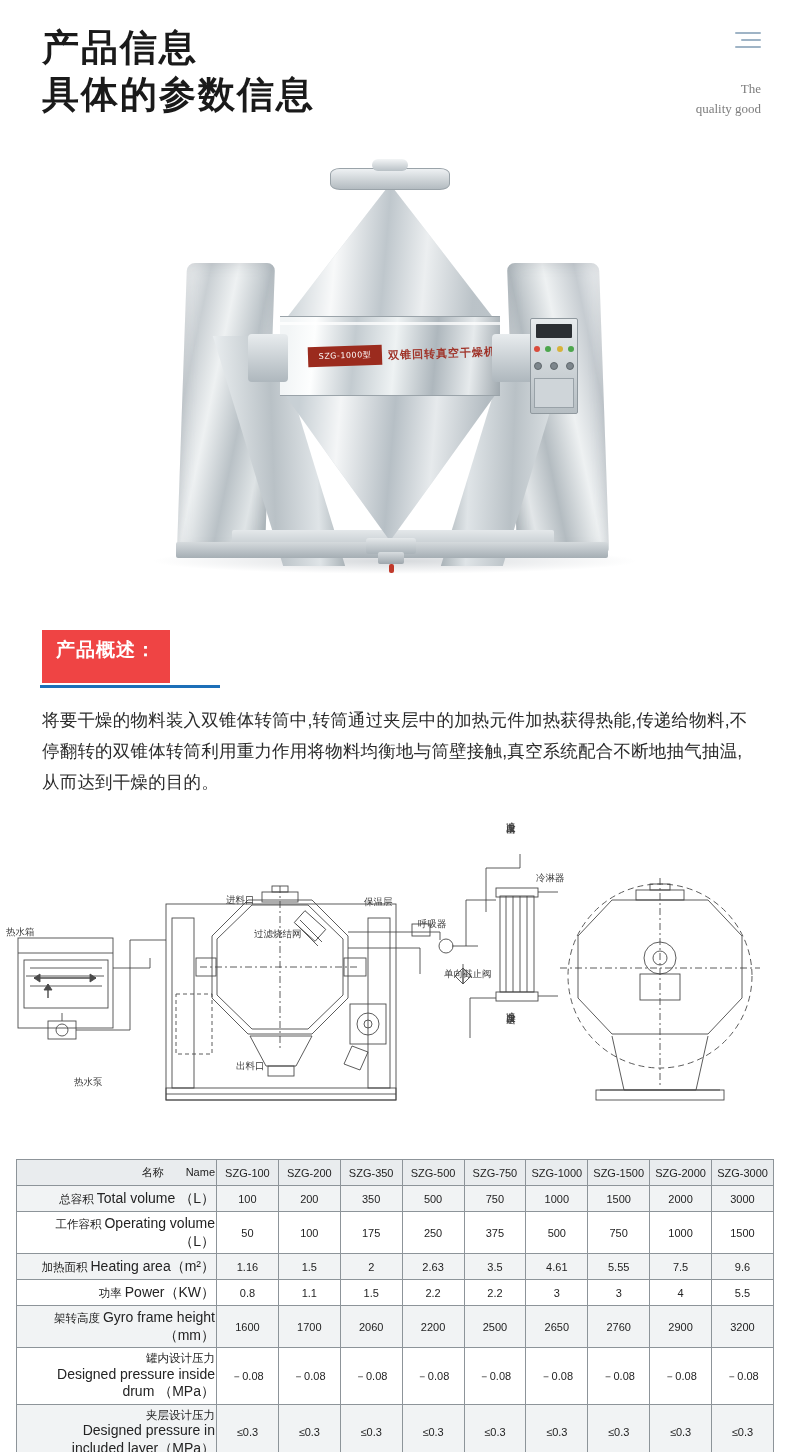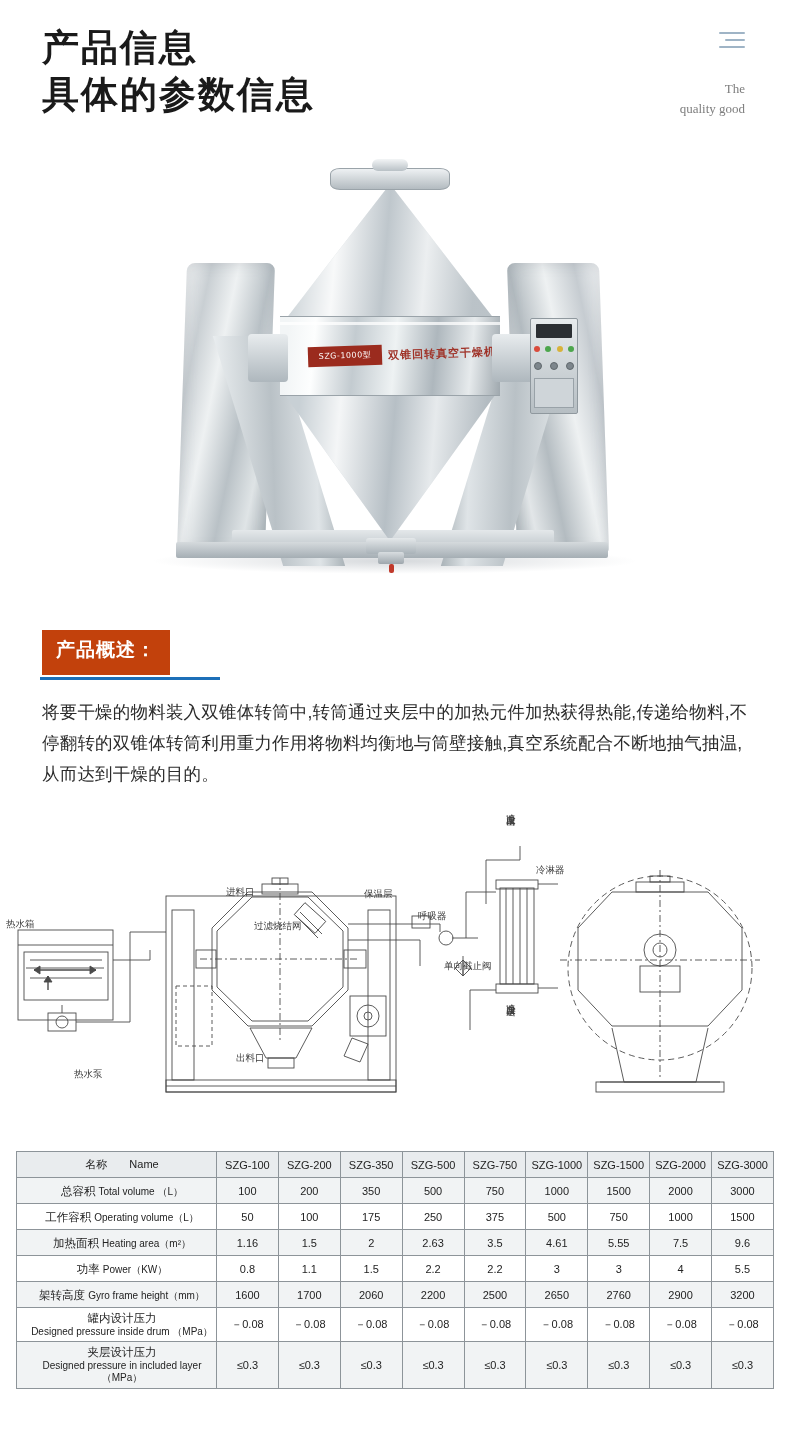--- a/index.html
+++ b/index.html
@@ -32,21 +32,21 @@
   }
   .header-title-2 {
     font-size: 37px;
     font-weight: bold;
     letter-spacing: 2px;
     line-height: 1.28;
     color: #1a1a1a;
   }
   .header-right {
     position: absolute;
-    right: 45px;
+    right: 29px;
     top: 26px;
     text-align: right;
   }
   .hamburger {
     display: inline-block;
     width: 26px;
   }
   .hamburger div {
     height: 2px;
     background: #9fb4c6;
@@ -308,25 +308,25 @@
     border: 1px solid #99a2a8;
   }
 
   
   .section-head {
     margin: 24px 0 0 42px;
     position: relative;
     display: inline-block;
   }
   .section-head-box {
-    background: #c2410c;
+    background: #ef4444;
     color: #ffffff;
     font-size: 19px;
     font-weight: bold;
-    padding: 7px 14px 12px 14px;
+    padding: 7px 14px 20px 14px;
     letter-spacing: 1px;
     display: inline-block;
   }
   .section-head-underline {
     position: absolute;
     left: -2px;
     bottom: -5px;
     width: 180px;
     height: 3px;
     background: #1c6fb8;
@@ -382,27 +382,27 @@
     font-size: 11px;
     text-align: center;
     padding: 3px 1px;
     color: #232323;
     font-weight: normal;
     height: 26px;
   }
   table.spec tr:nth-child(odd) td { background: #ffffff; }
   table.spec tr:nth-child(even) td { background: #f1f3f4; }
   table.spec td.rowhead {
-    text-align: center;
+    text-align: right;
     padding-left: 12px;
     width: 200px;
     line-height: 1.25;
   }
   table.spec td.rowhead .cn { font-size: 11.5px; }
-  table.spec td.rowhead .en { font-size: 10px; }
+  table.spec td.rowhead .en { font-size: 14px; }
   table.spec td.rowhead .two-line .cn { display: block; }
   table.spec td.rowhead .two-line .en { display: block; }
   table.spec tr.head td {
     background: #e9ecee !important;
     font-size: 11px;
   }
 </style>
 </head>
 <body>
 

